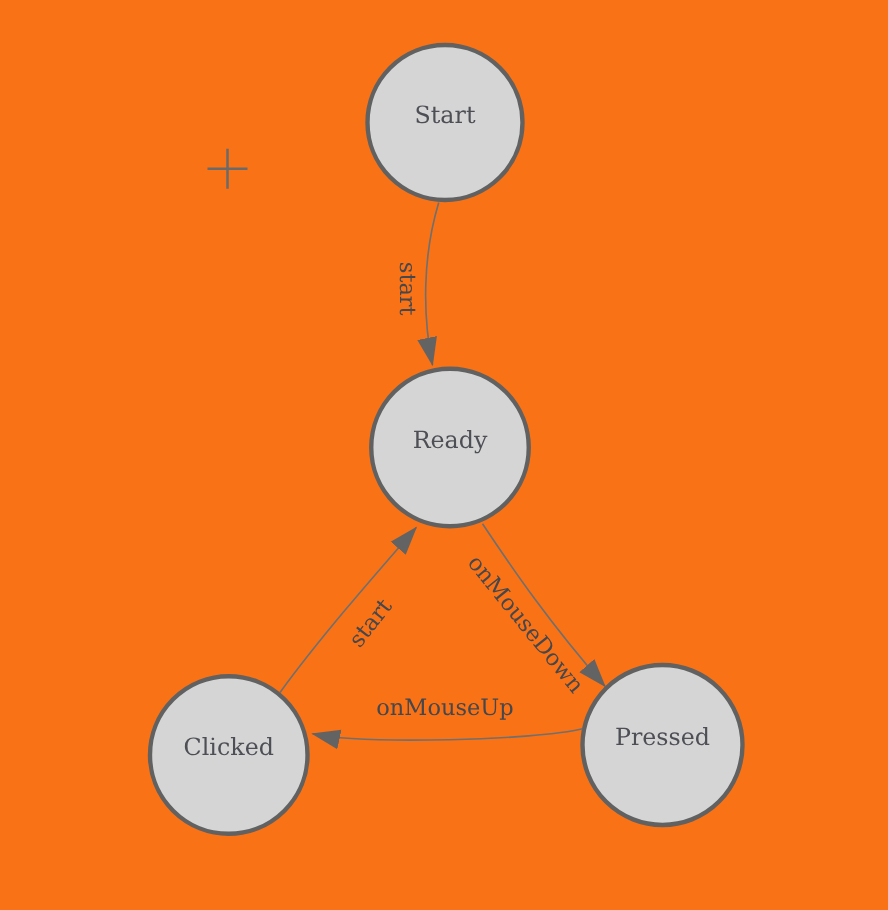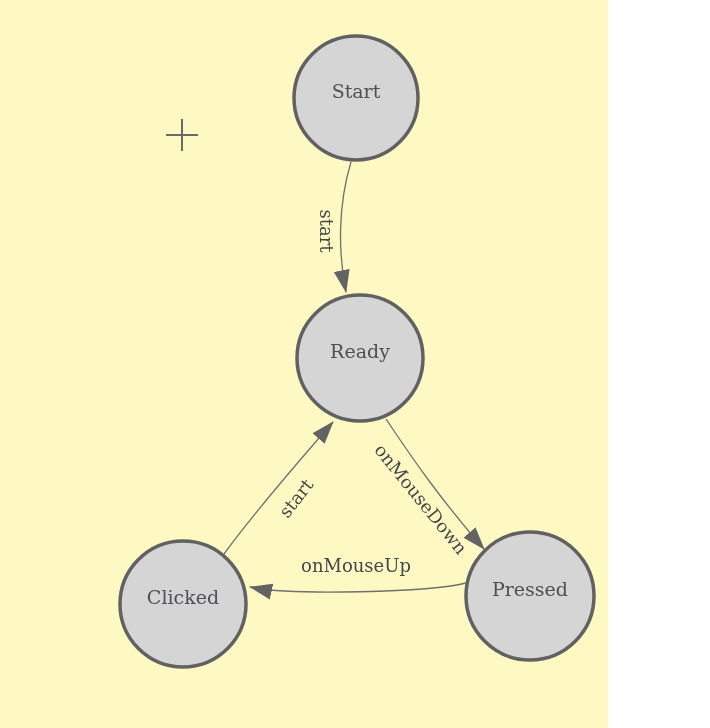--- a/index.html
+++ b/index.html
@@ -6,23 +6,23 @@
     margin: 0;
     padding: 0;
     background: #ffffff;
     width: 710px;
     height: 728px;
     overflow: hidden;
     font-family: "DejaVu Serif", "Liberation Serif", serif;
   }
   .canvas-wrap {
     position: relative;
-    width: 608px;
+    width: 710px;
     height: 728px;
-    background: #fef9c3;
+    background: #f97316;
   }
   svg { display: block; }
   .node-circle { cursor: move; }
   .node-label {
     font-family: "DejaVu Serif", "Liberation Serif", serif;
     font-size: 19px;
     pointer-events: none;
   }
   .edge-path {
     fill: none;

